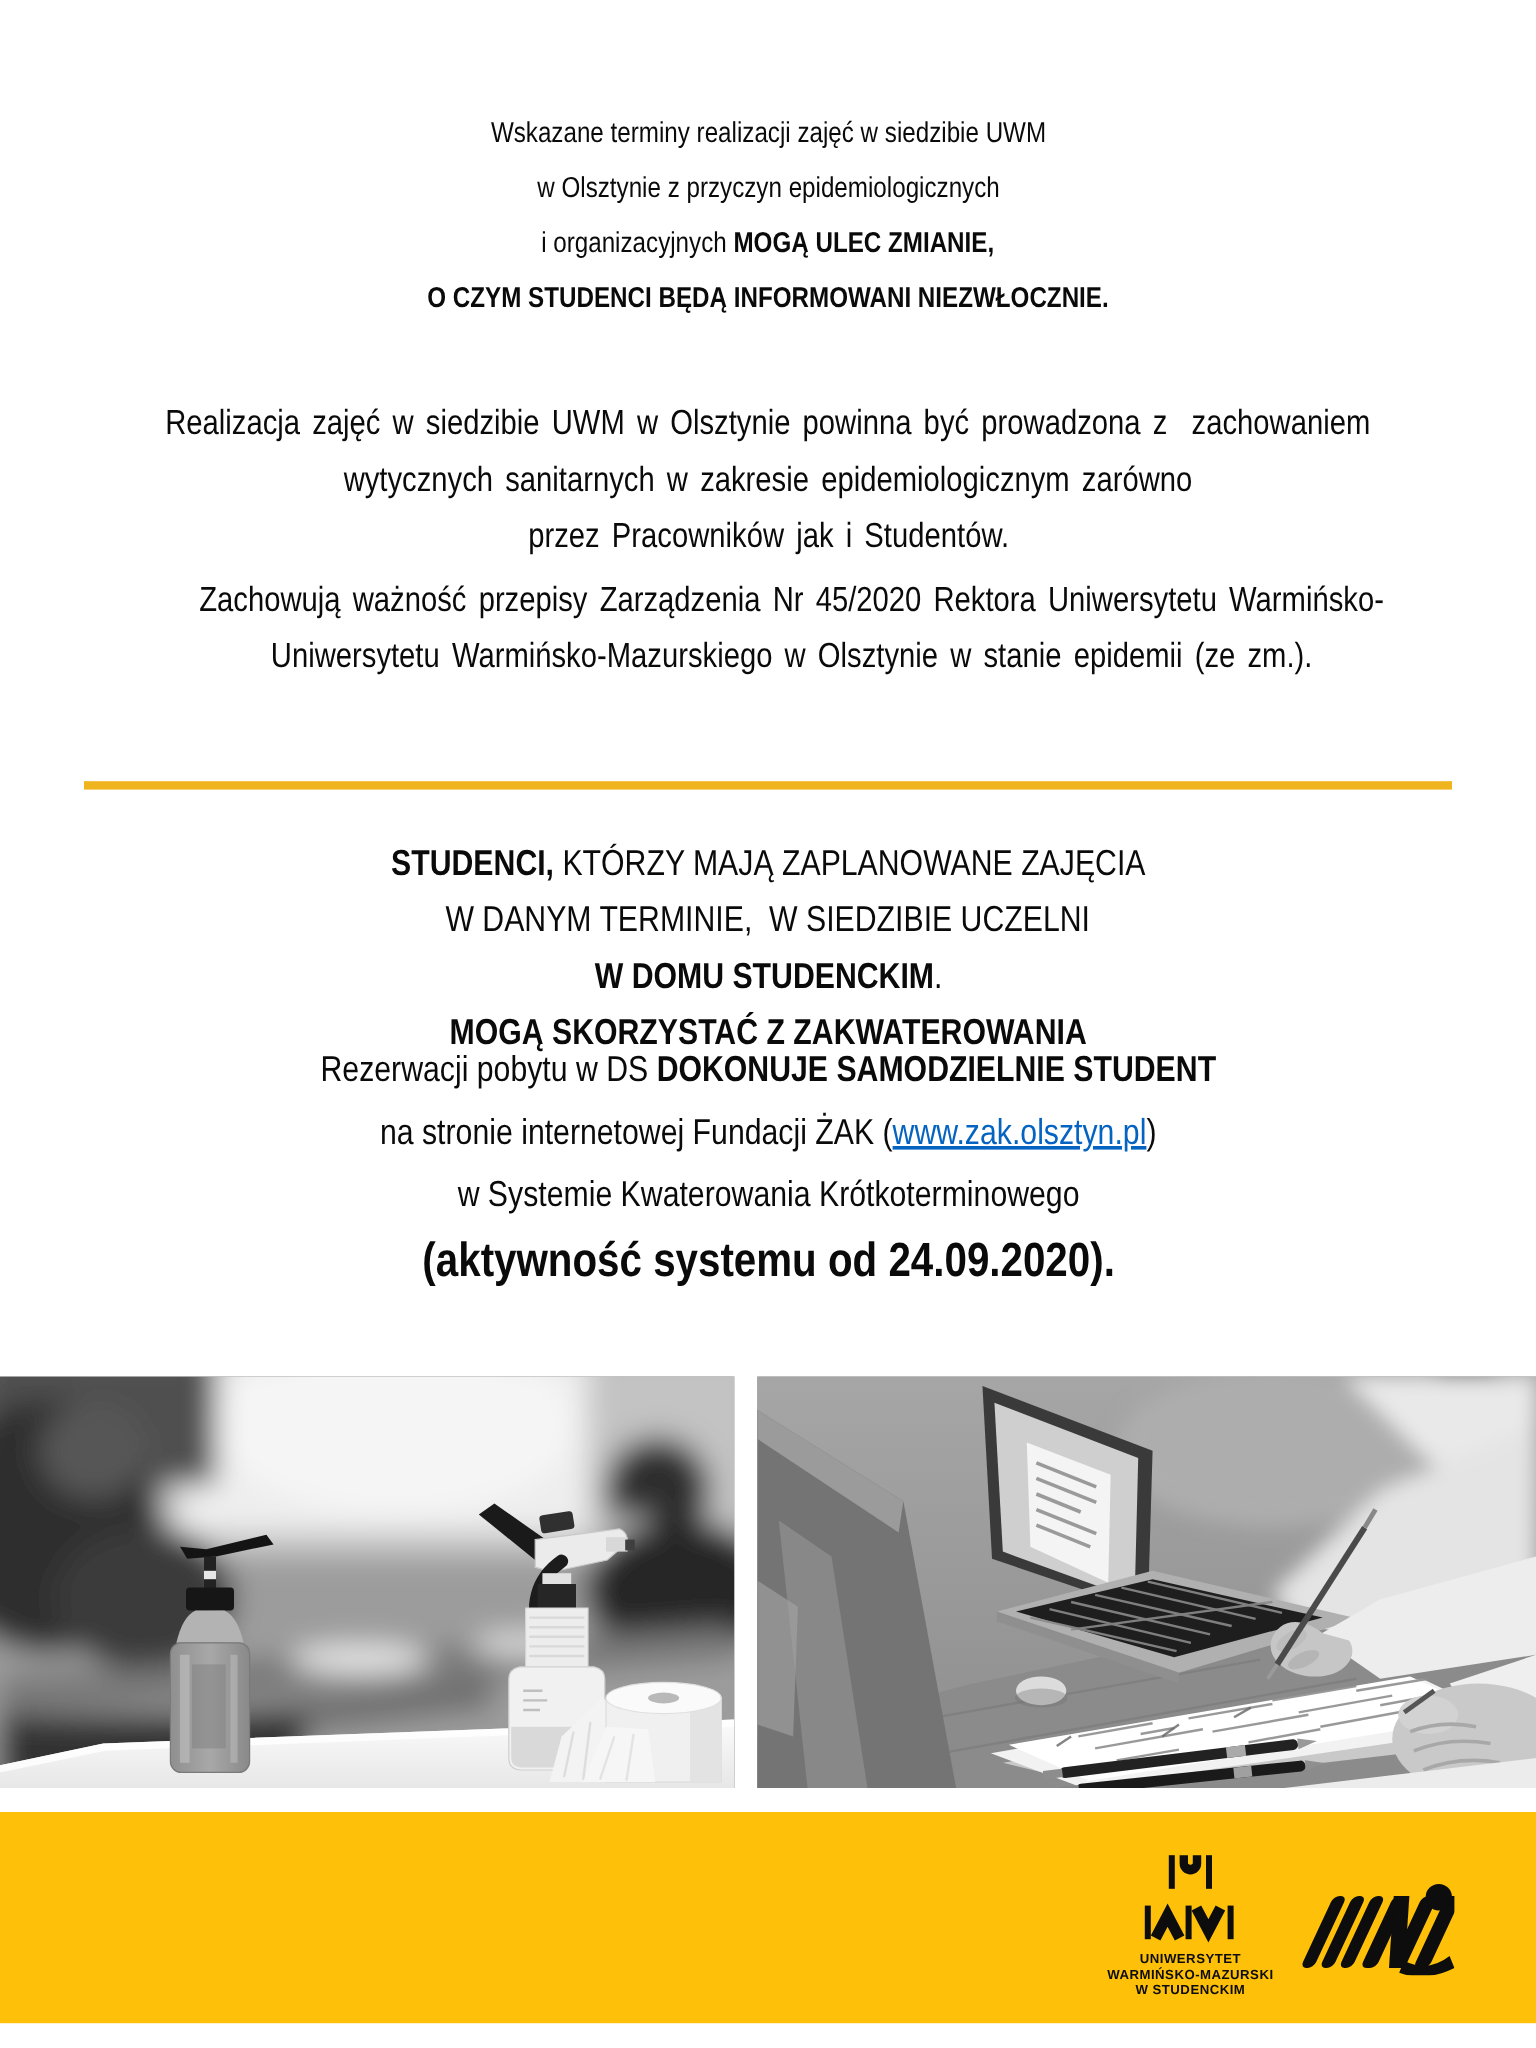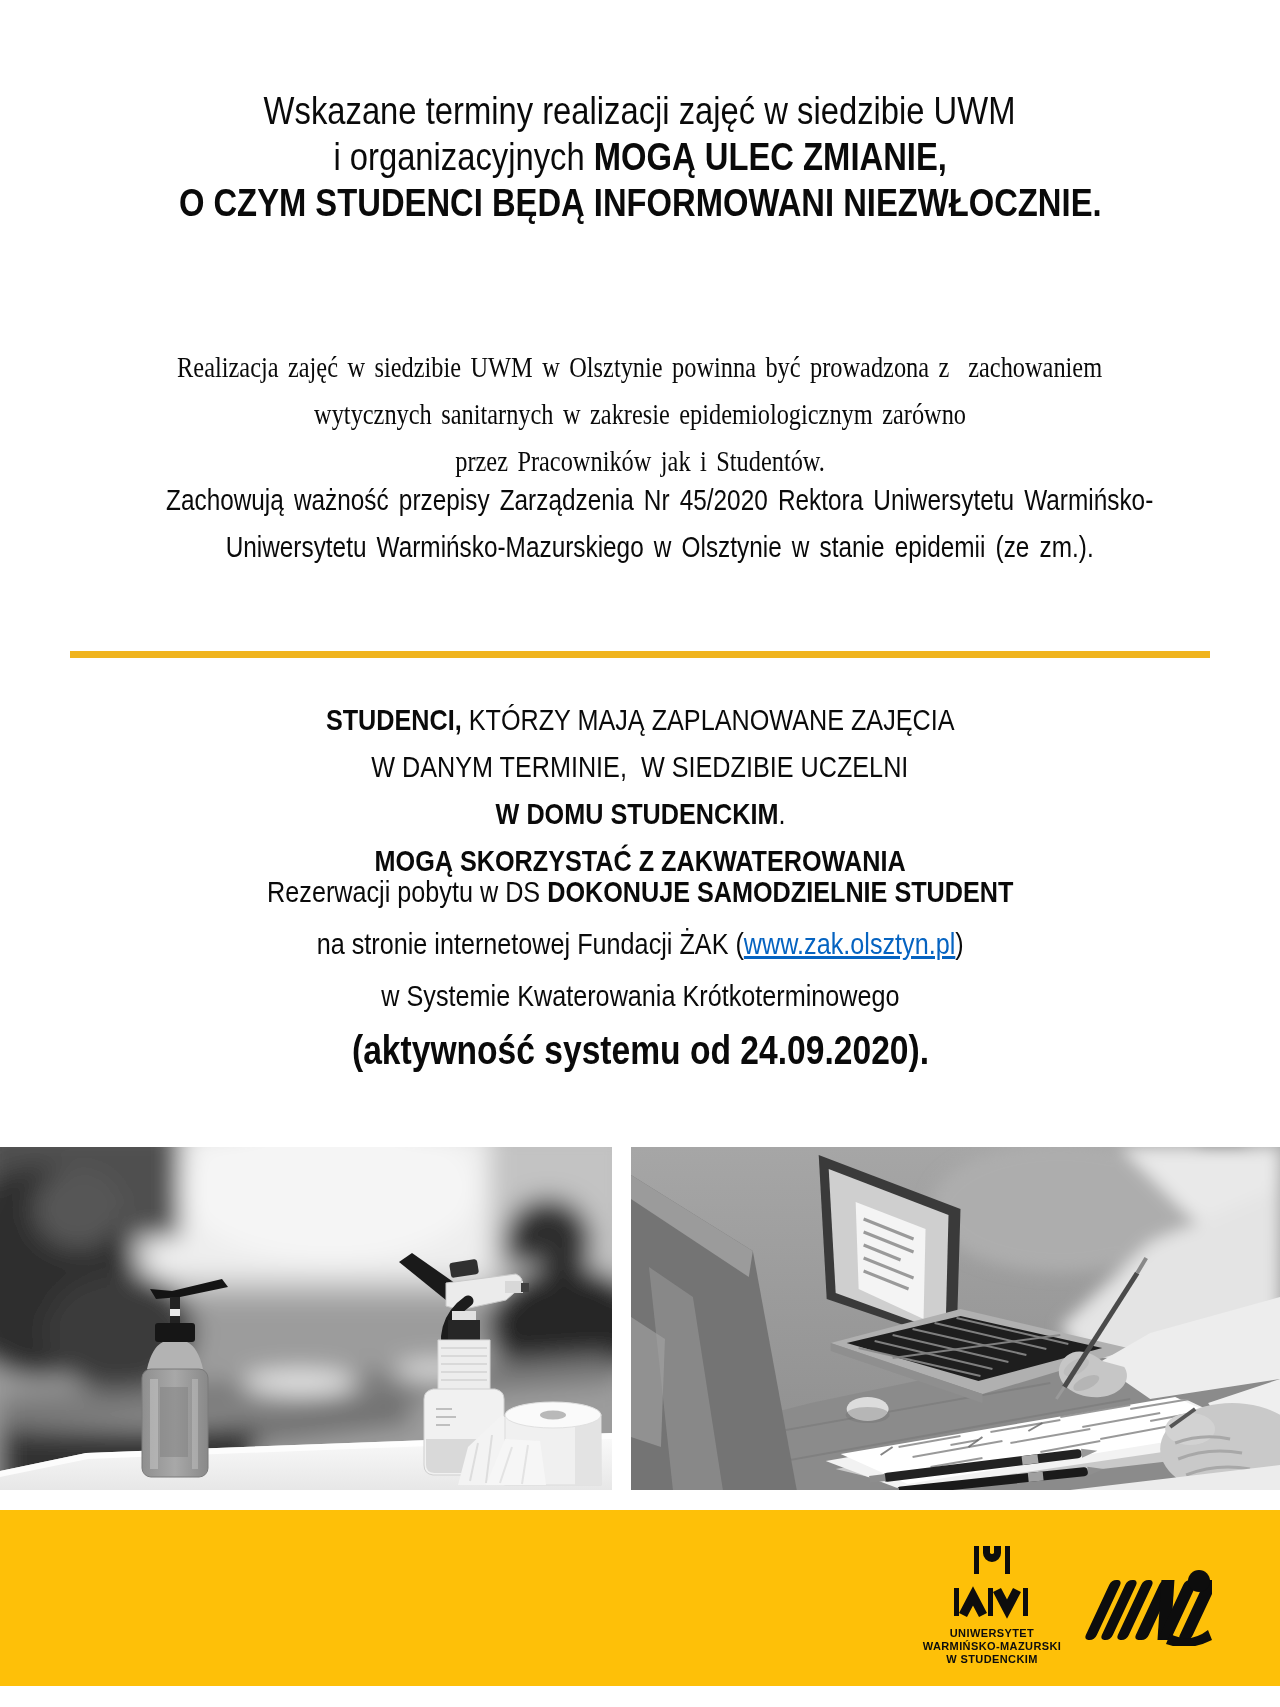--- a/index.html
+++ b/index.html
@@ -17,22 +17,22 @@
     font-family:"Liberation Sans", sans-serif;
     color:var(--text-color);
   }
   .txtblock{position:absolute;left:0;right:0;text-align:center;}
   .line{white-space:nowrap;}
   
   .cx{display:inline-block;transform:scaleX(0.84);transform-origin:50% 50%;white-space:pre;}
   .ws .cx{word-spacing:4px;}
   b{font-weight:bold;}
 
-  #intro{top:88px;font-size:39px;line-height:46px;text-align:center;}
-  #sanitary{top:344px;font-size:29px;line-height:47px;font-family:Liberation Serif, serif;}
+  #intro{top:88px;font-size:24px;line-height:46px;text-align:center;}
+  #sanitary{top:330px;font-size:29px;line-height:47px;}
   #regulation{top:477px;font-size:29px;line-height:47px;margin-left:40px;}
   #divider{position:absolute;top:651px;left:70px;width:1140px;height:7px;background:var(--divider-color);}
   #accommodation{top:680px;font-size:30px;line-height:47px;margin-top:16px;}
   #reservation{top:866px;font-size:30px;line-height:52px;}
   #reservation .big{font-size:40px;line-height:56px;}
   a.doclink{color:var(--link-color);text-decoration:underline;cursor:pointer;}
 
   #photos{position:absolute;top:1147px;left:0;width:1280px;height:343px;display:flex;gap:19px;}
   .photo{height:343px;overflow:hidden;background:#9a9a9a;}
   #photo-left{width:612px;}
@@ -43,20 +43,21 @@
   #uwm-logo{position:absolute;left:917px;top:34px;width:150px;text-align:center;}
   #uwm-logo .crest{display:block;margin:0 auto 7px auto;}
   #uwm-logo .lg-line{font-size:11px;font-weight:bold;letter-spacing:.4px;line-height:13px;color:#0d0d0d;white-space:nowrap;}
   #partner-logo{position:absolute;left:1072px;top:56px;width:140px;height:80px;}
 </style>
 </head>
 <body>
 
 <div class="txtblock" id="intro">
   <div class="line"><span class="cx">Wskazane terminy realizacji zajęć w siedzibie UWM</span></div>
+  <div class="line"><span class="cx">w Olsztynie z przyczyn epidemiologicznych</span></div>
   <div class="line"><span class="cx"><span>i organizacyjnych </span><b>MOGĄ ULEC ZMIANIE,</b></span></div>
   <div class="line"><span class="cx"><b>O CZYM STUDENCI BĘDĄ INFORMOWANI NIEZWŁOCZNIE.</b></span></div>
 </div>
 
 <div class="txtblock ws" id="sanitary">
   <div class="line"><span class="cx">Realizacja zajęć w siedzibie UWM w Olsztynie powinna być prowadzona z  zachowaniem</span></div>
   <div class="line"><span class="cx">wytycznych sanitarnych w zakresie epidemiologicznym zarówno</span></div>
   <div class="line"><span class="cx">przez Pracowników jak i Studentów.</span></div>
 </div>
 

